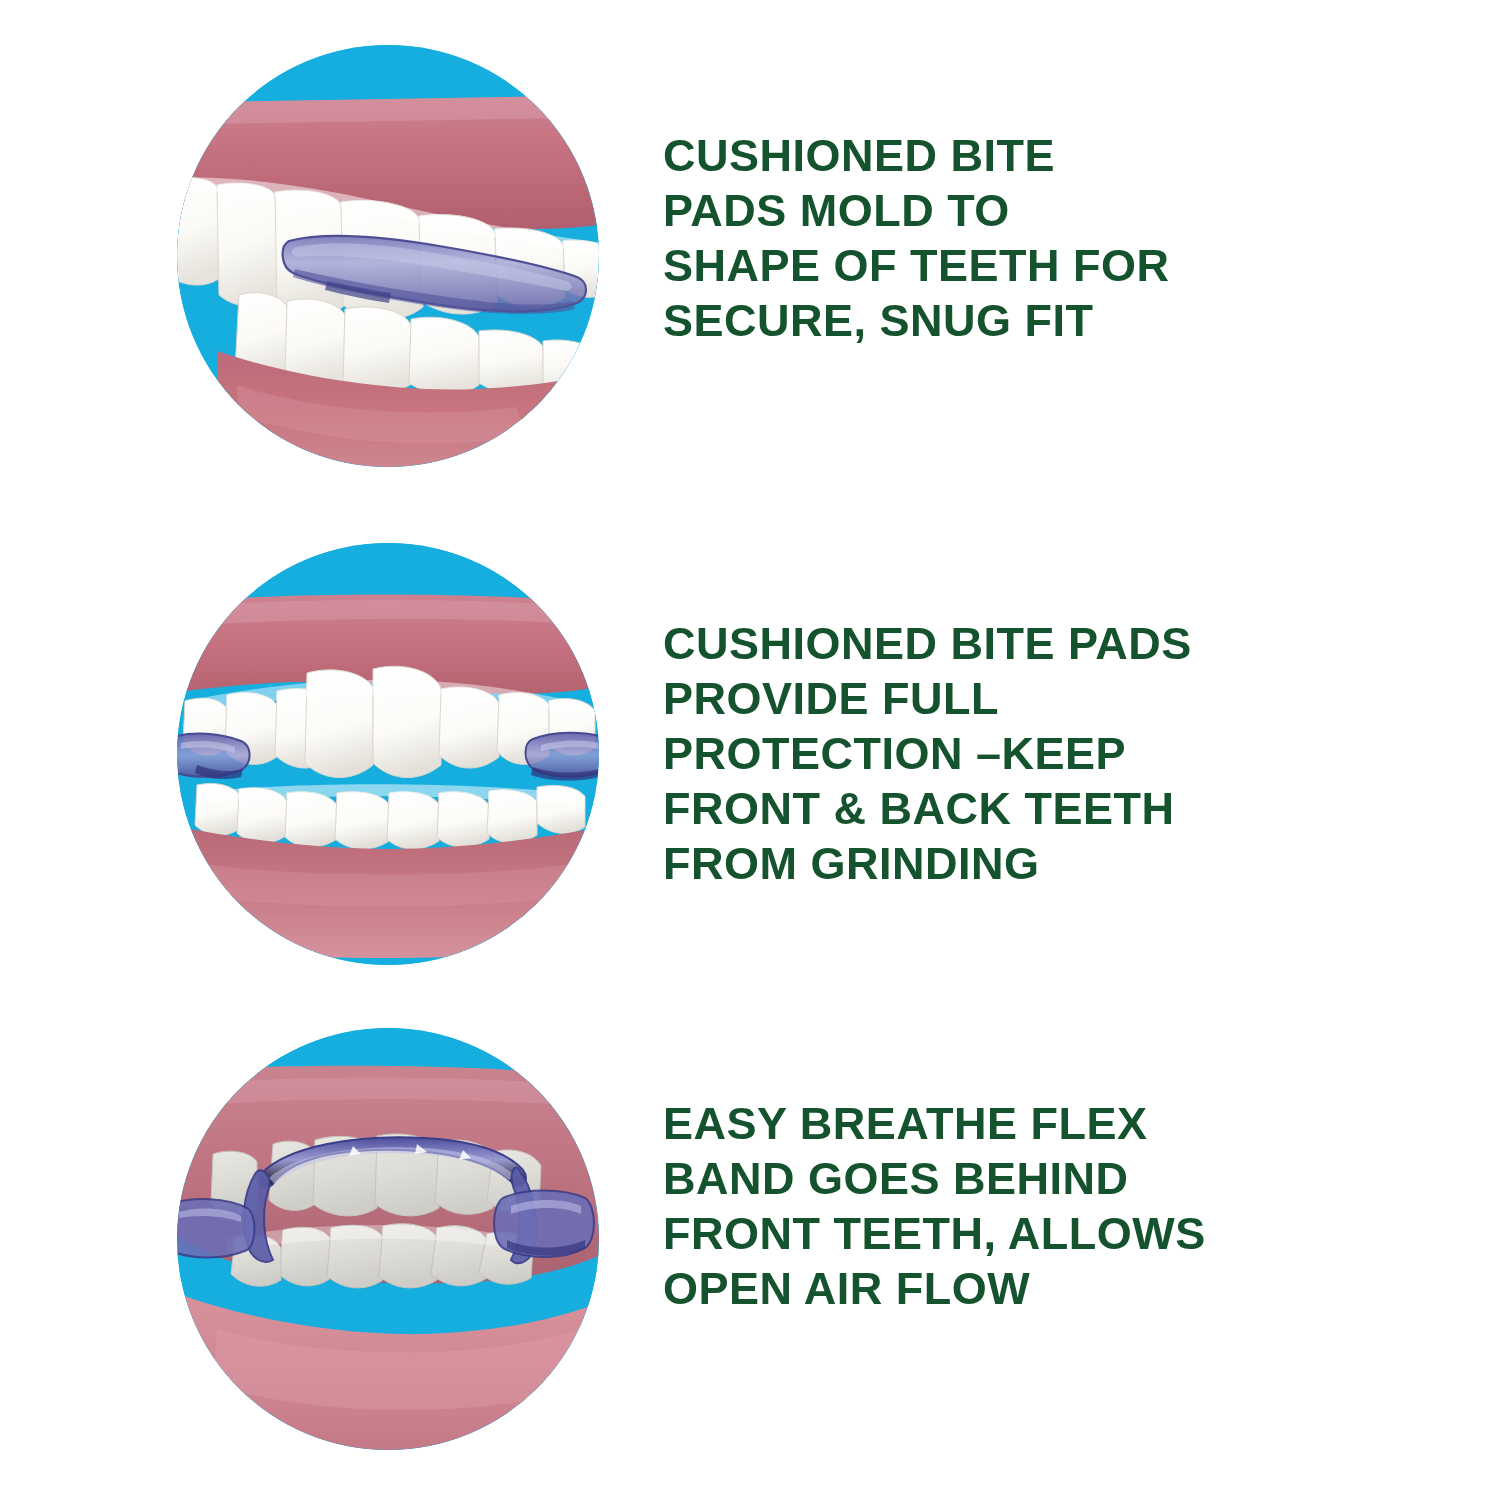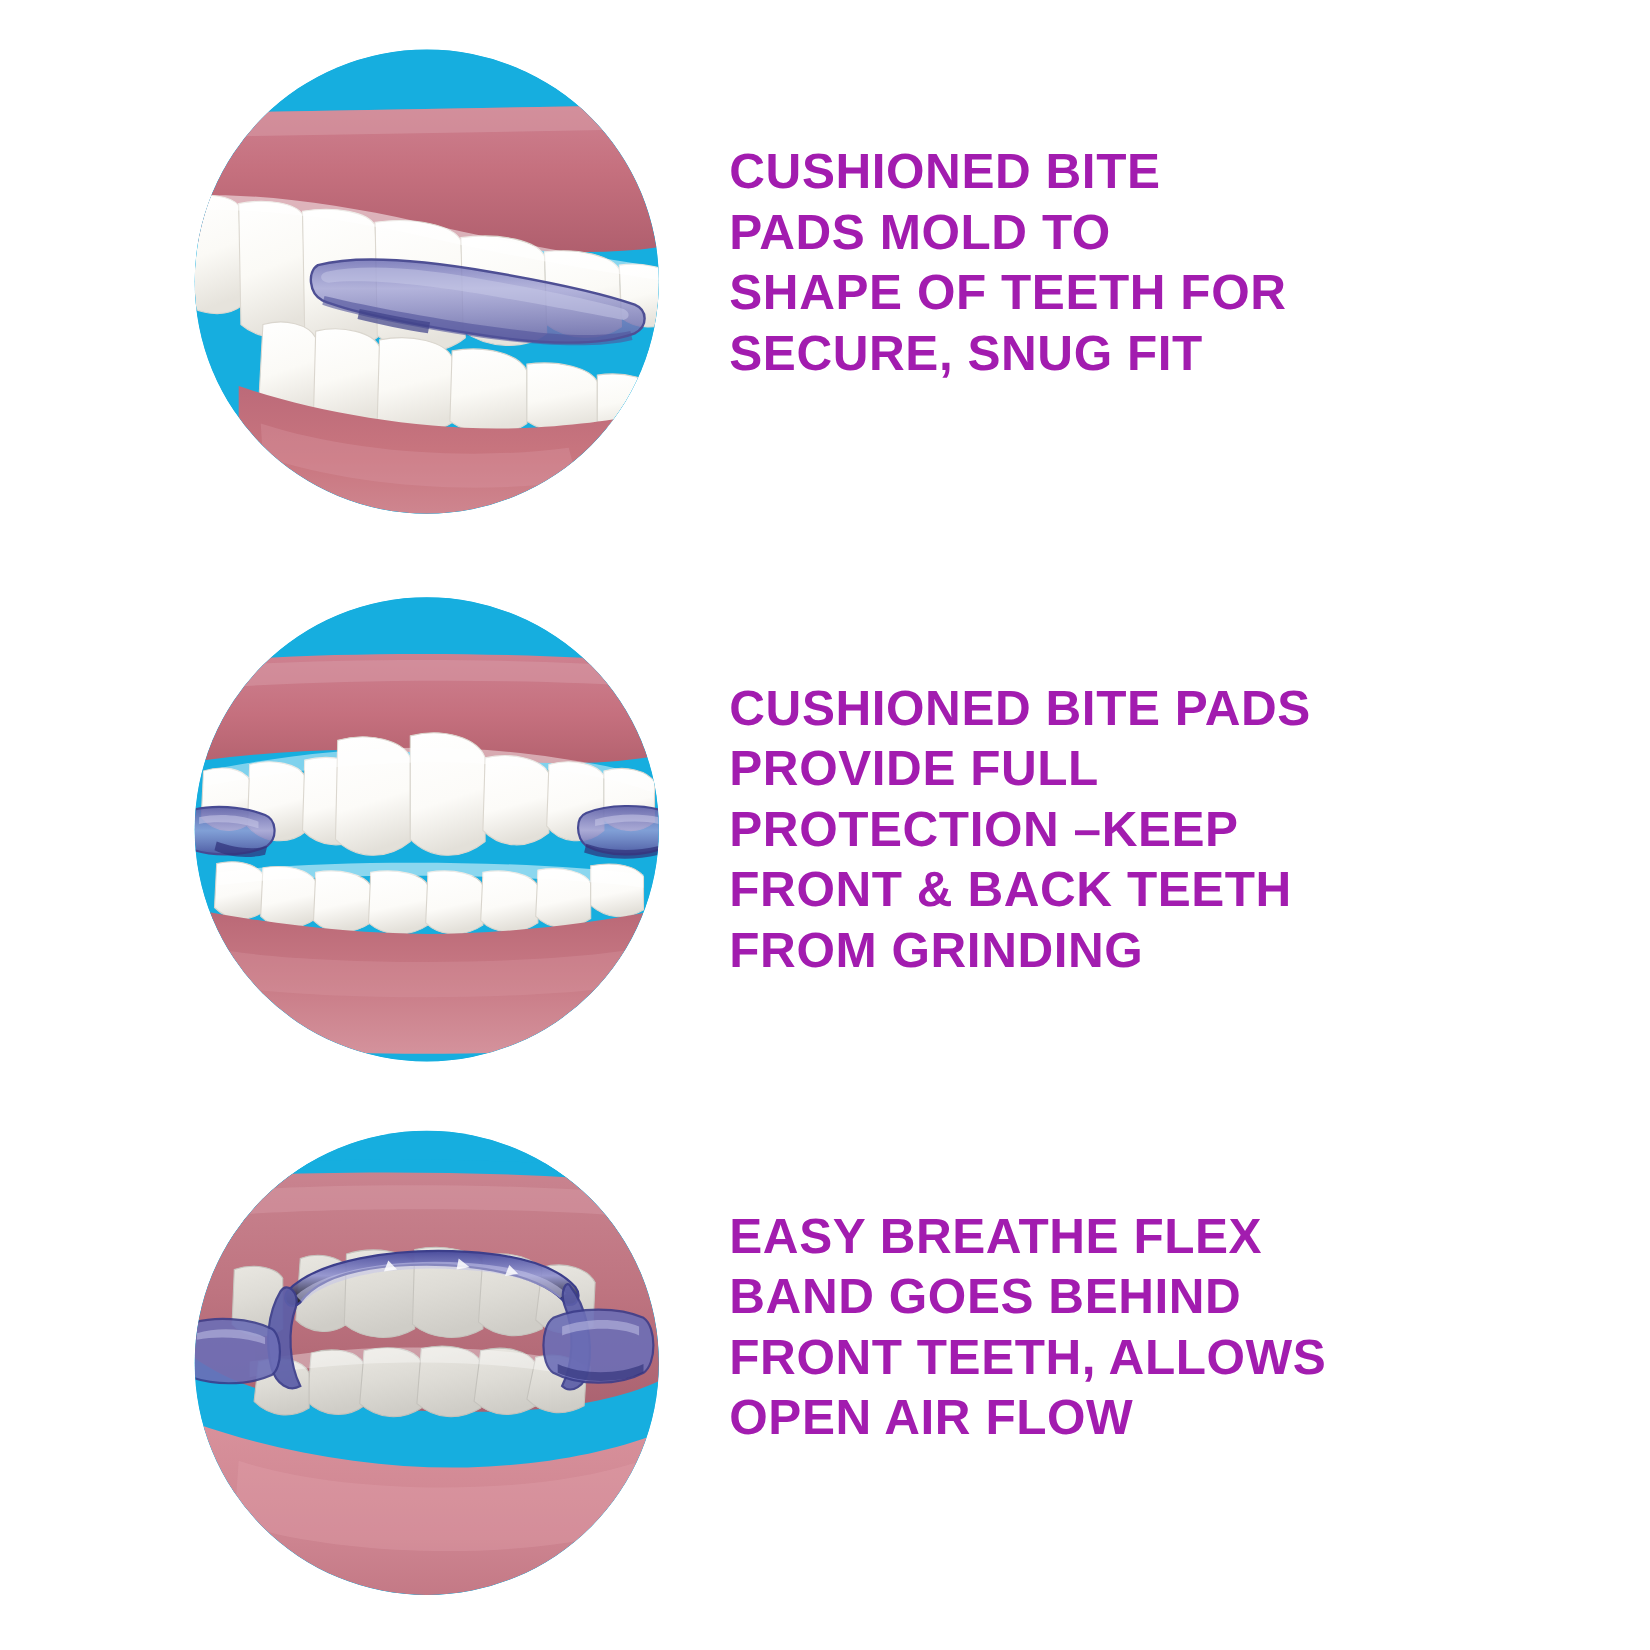--- a/index.html
+++ b/index.html
@@ -41,21 +41,21 @@
     overflow: hidden;
     background: #16AEDF;
   }
   .illus svg { display: block; width: 422px; height: 422px; }
 
   
   .feature-text {
     position: absolute;
     left: 663px;
     width: 700px;
-    color: #a21caf;
+    color: #14532d;
     font-weight: bold;
     font-size: 45px;
     line-height: 55px;
     letter-spacing: 0.5px;
     text-transform: uppercase;
     white-space: pre-line;
   }
   .txt-1 { top: 83px; }
   .txt-2 { top: 73px; }
   .txt-3 { top: 68px; }

